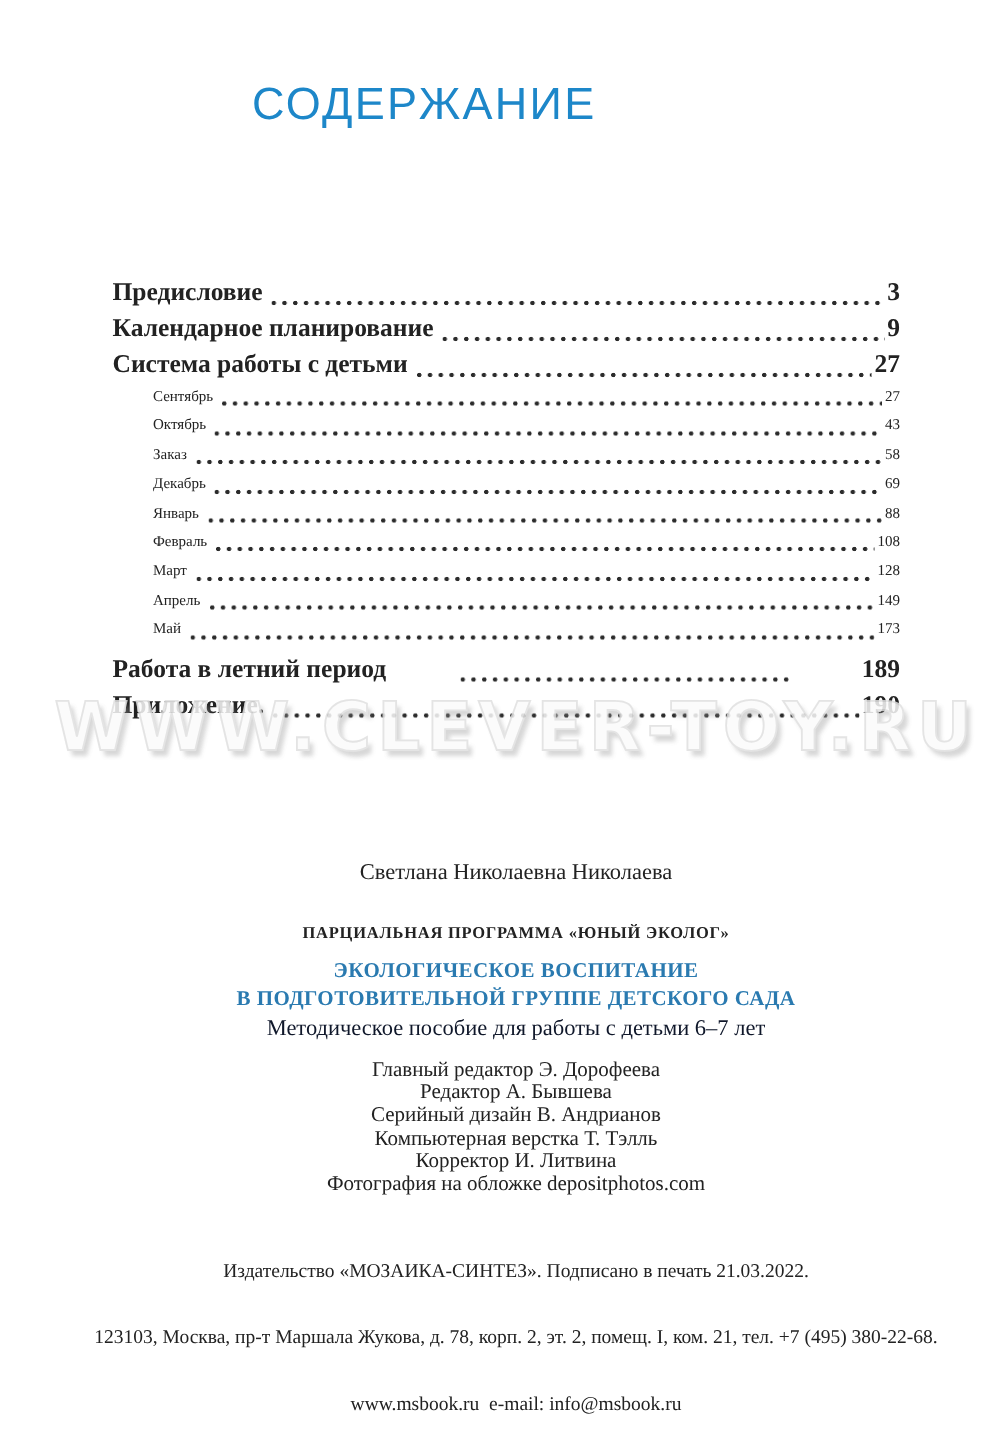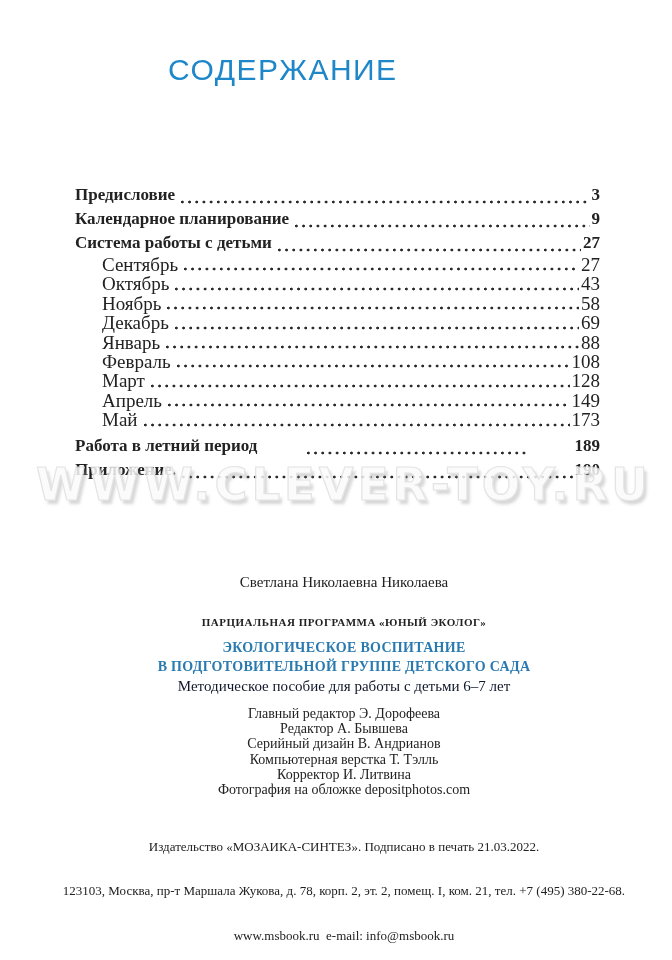--- a/index.html
+++ b/index.html
@@ -18,21 +18,21 @@
     font-family:"Liberation Sans","DejaVu Sans",sans-serif;
     font-size:30px;font-weight:400;letter-spacing:1.5px;
     color:#1d87c9;
   }
   
   .toc{
     position:absolute;left:75px;top:183px;width:525px;
   }
   .toc-row{display:flex;align-items:baseline;}
   .toc-row.bold{font-weight:bold;font-size:17px;line-height:24px;}
-  .toc-row.month{font-size:19px;line-height:19.4px;padding-left:27px;}
+  .toc-row.month{font-size:10px;line-height:19.4px;padding-left:27px;}
   .toc-row.gap{margin-top:4px;gap:44px;}
   .toc-row .lbl{white-space:nowrap;}
   .toc-row .lbl-rest{font-weight:normal;margin-left:5px;white-space:nowrap;}
   .dots{
     flex:1 1 auto;align-self:flex-end;height:4px;
     margin:0 2px 3px 6px;
     background-image:radial-gradient(circle at 1.5px 2px,#2b2b2b 1.25px,transparent 1.7px);
     background-size:7.2px 4px;background-repeat:repeat-x;
   }
   .pg{white-space:nowrap;}
@@ -87,21 +87,21 @@
       <span class="lbl">Сентябрь</span>
       <span class="dots"></span>
       <span class="pg">27</span>
     </div>
     <div class="toc-row month">
       <span class="lbl">Октябрь</span>
       <span class="dots"></span>
       <span class="pg">43</span>
     </div>
     <div class="toc-row month">
-      <span class="lbl">Ноябрь</span>
+      <span class="lbl">Заказ</span>
       <span class="dots"></span>
       <span class="pg">58</span>
     </div>
     <div class="toc-row month">
       <span class="lbl">Декабрь</span>
       <span class="dots"></span>
       <span class="pg">69</span>
     </div>
     <div class="toc-row month">
       <span class="lbl">Январь</span>

